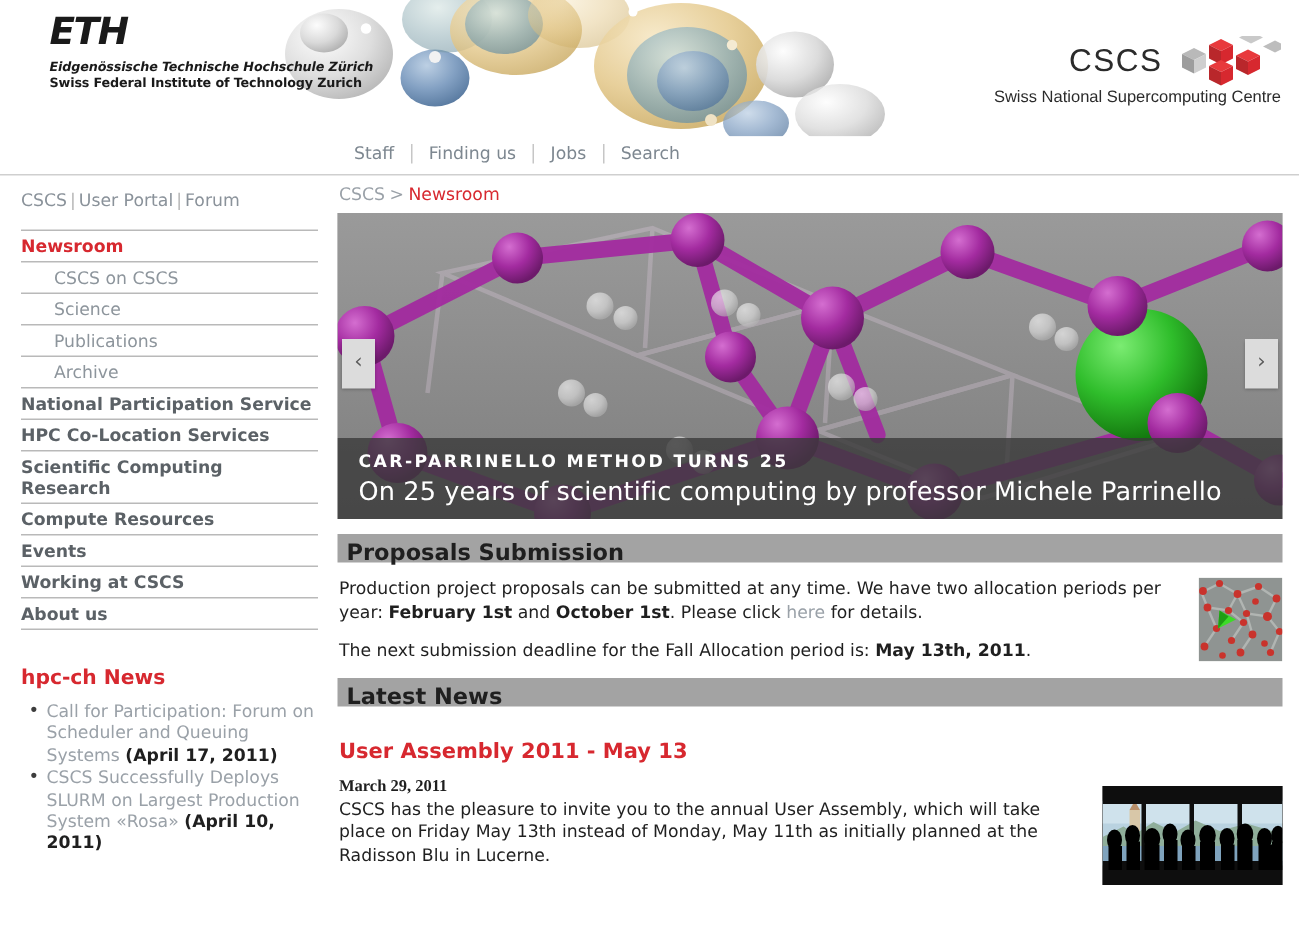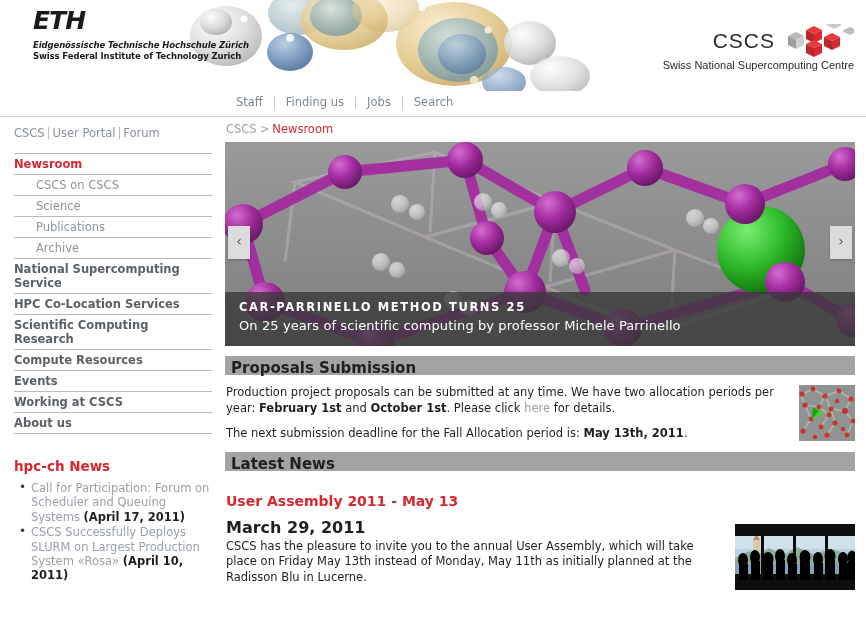--- a/index.html
+++ b/index.html
@@ -138,21 +138,21 @@
     position: absolute; left: 0; bottom: 0;
     width: 630px; height: 54px;
     background: rgba(58,58,58,0.80);
     color: #ffffff;
     padding: 8px 0 0 14px;
   }
   #hero-title {
     font-size: 11.5px; font-weight: bold;
     letter-spacing: 1.6px; margin-bottom: 4px;
   }
-  #hero-sub { font-size: 13px; letter-spacing: 0.1px; }
+  #hero-sub { font-size: 17px; letter-spacing: 0.1px; }
   .hero-arrow {
     position: absolute; top: 84px;
     width: 22px; height: 33px;
     background: #dcdcdc;
     color: #5a5a5a;
     font-size: 14px;
     display: flex; align-items: center; justify-content: center;
     cursor: pointer;
     box-shadow: 0 1px 2px rgba(0,0,0,0.25);
   }
@@ -182,22 +182,23 @@
     position: absolute; right: 0; top: 10px;
     width: 56px; height: 56px; overflow: hidden;
   }
 
   
   #news-title {
     color: #d7282f; font-weight: bold; font-size: 14px;
     margin: 12px 0 9px 1px; cursor: pointer;
   }
   #news-date {
-    font-size: 16px; font-weight: bold; color: #1f1f1f;
+    font-size: 11px; font-weight: bold; color: #1f1f1f;
     margin: 0 0 2px 1px;
+    font-family: Liberation Serif, serif;
   }
   #news-body {
     font-size: 11.5px; line-height: 15.5px; color: #1f1f1f;
     width: 500px; margin-left: 1px;
   }
   #news-thumb {
     position: absolute; right: 0; top: 53px;
     width: 120px; height: 66px; overflow: hidden;
     background: #0d0d0d;
   }
@@ -305,21 +306,21 @@
       <div id="portal-links">
         <span class="pl">CSCS</span><span class="sep">|</span><span class="pl">User Portal</span><span class="sep">|</span><span class="pl">Forum</span>
       </div>
 
       <div id="mainnav">
         <div class="nav-item nav-top active">Newsroom</div>
         <div class="nav-item nav-sub">CSCS on CSCS</div>
         <div class="nav-item nav-sub">Science</div>
         <div class="nav-item nav-sub">Publications</div>
         <div class="nav-item nav-sub">Archive</div>
-        <div class="nav-item nav-top">National Supercomputing Service</div>
+        <div class="nav-item nav-top">National Participation Service</div>
         <div class="nav-item nav-top">HPC Co-Location Services</div>
         <div class="nav-item nav-top">Scientific Computing Research</div>
         <div class="nav-item nav-top">Compute Resources</div>
         <div class="nav-item nav-top">Events</div>
         <div class="nav-item nav-top">Working at CSCS</div>
         <div class="nav-item nav-top">About us</div>
       </div>
 
       <div id="hpcch">
         <div id="hpcch-title">hpc-ch News</div>

